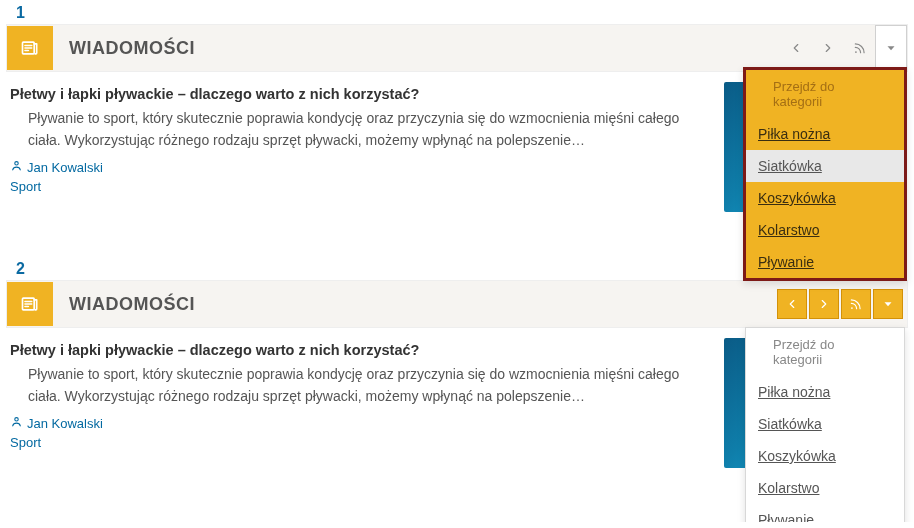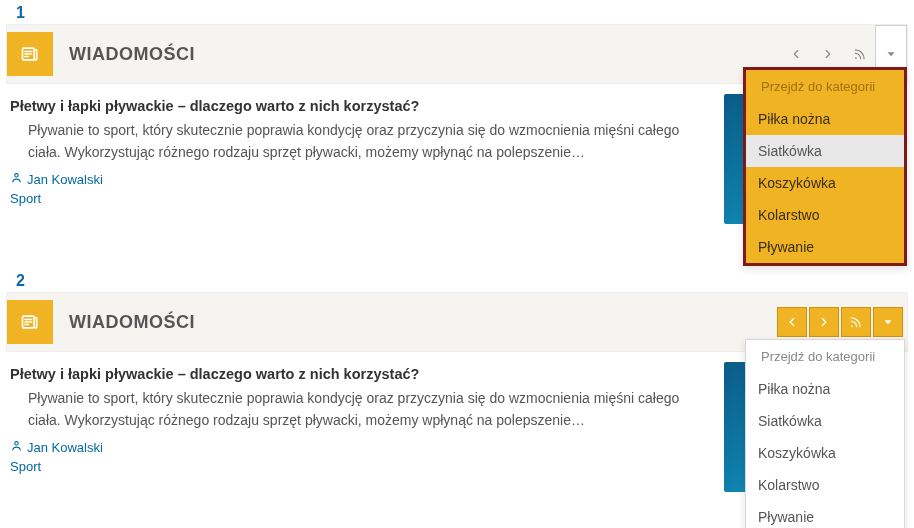--- a/index.html
+++ b/index.html
@@ -19,21 +19,21 @@
     font-size: 16px;
     padding: 4px 8px 2px 16px;
   }
 
   .widget { position: relative; margin: 0 6px 4px 6px; }
   .hdr {
     display: flex;
     align-items: center;
     background: #f6f4f1;
     border: 1px solid #eee;
-    height: 60px;
+    height: 48px;
     position: relative;
   }
   .hdr-iconbox {
     width: 46px; height: 44px;
     background: #f0b323;
     display: flex; align-items: center; justify-content: center;
     color: #fff;
   }
   .hdr-title {
     font-size: 18px;
@@ -115,29 +115,30 @@
     top: 44px;
     right: 0;
     width: 160px;
     background: #fff;
     border: 1px solid #d8d8d8;
     box-shadow: 0 3px 8px rgba(0,0,0,0.12);
     z-index: 30;
   }
   .menu.amber { background: #f0b323; border: 3px solid #7d1a17; width: 164px; top: 42px; }
   .menu-head {
-    padding: 9px 15px;
+    padding: 9px 27px;
     color: #888; font-size: 13px;
   }
   .menu.amber .menu-head { color: #a46f14; }
   .menu-item {
     padding: 8px 12px;
     font-size: 14px;
     color: #555;
     cursor: pointer;
+    text-decoration: underline;
   }
   .menu.amber .menu-item { color: #3a2e11; }
   .menu-item.hover { background: #e8e8e8; }
   .menu.amber .menu-item.hover { background: #e8e8e8; color:#555; }
 
   
   .widget + .num-label { margin-top: 14px; }
 
   .widget2 .hdr-controls { height: auto; }
   .widget2 .menu { top: 46px; right: 2px; }

